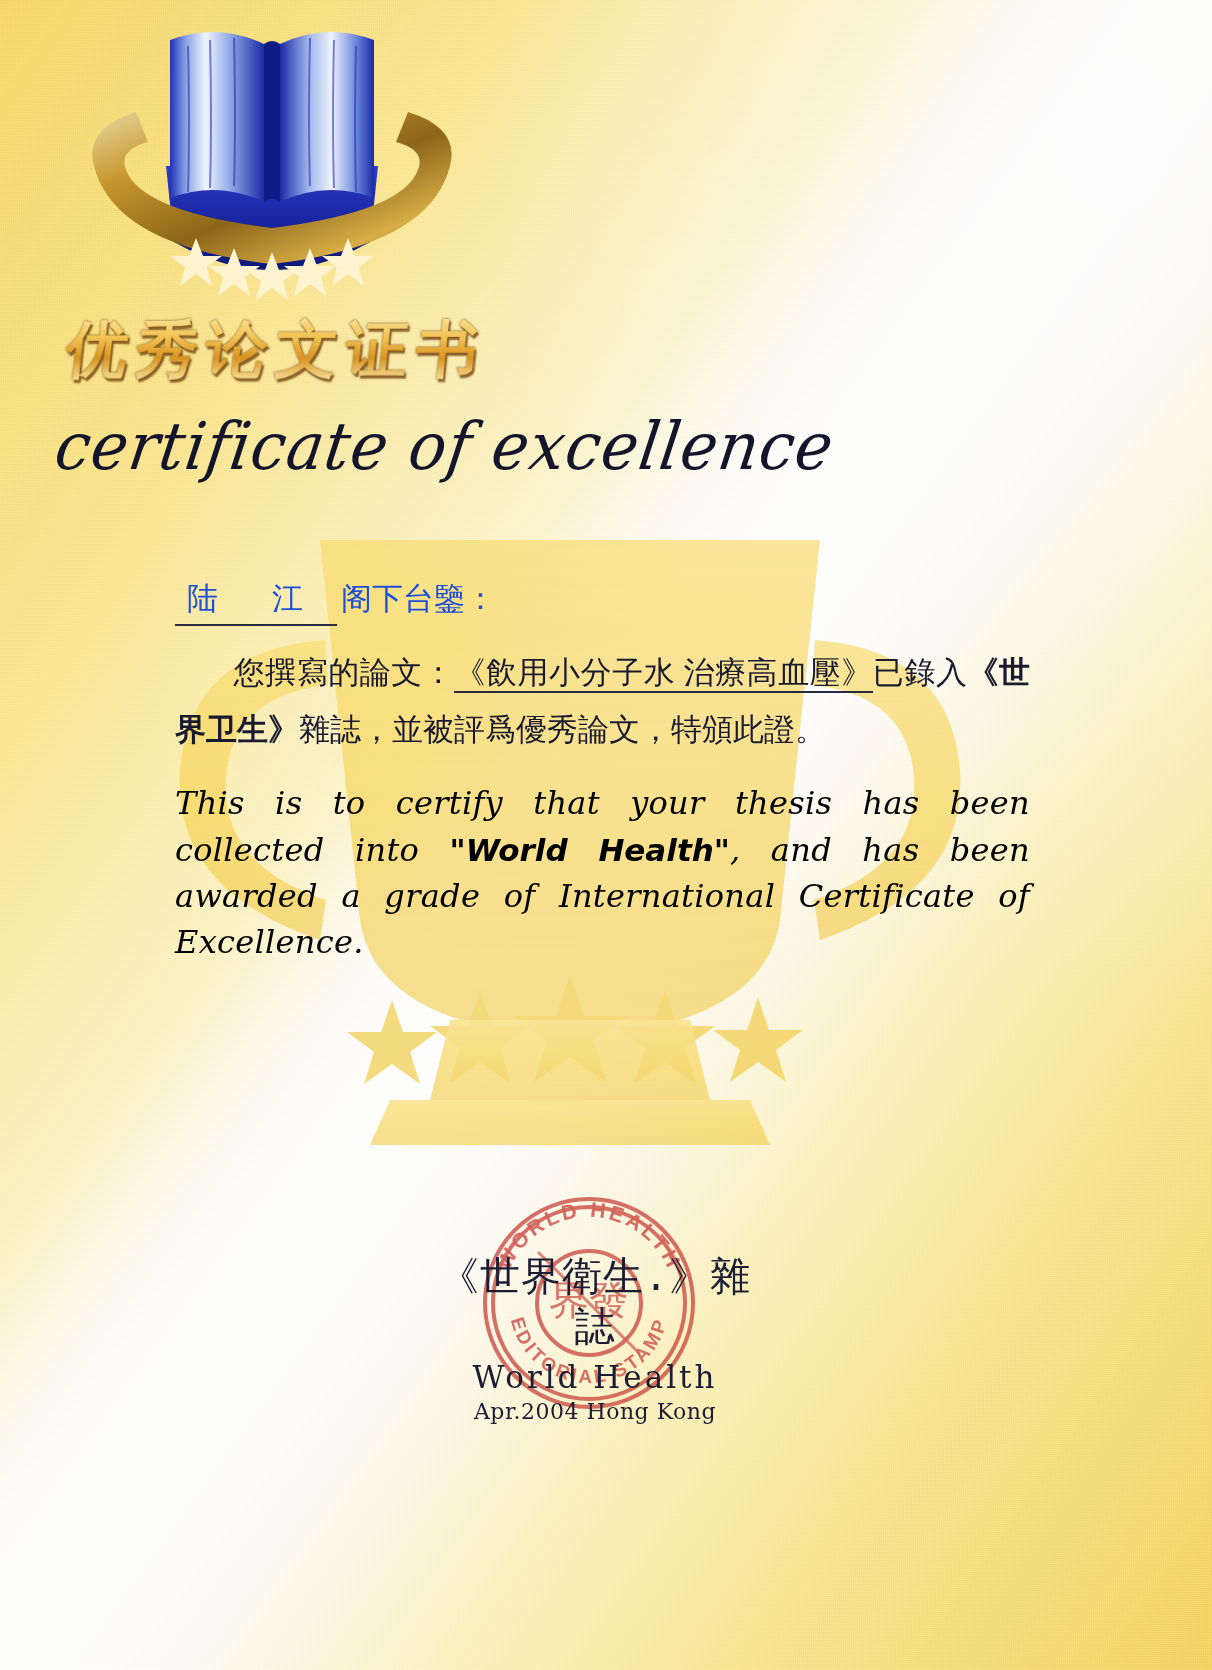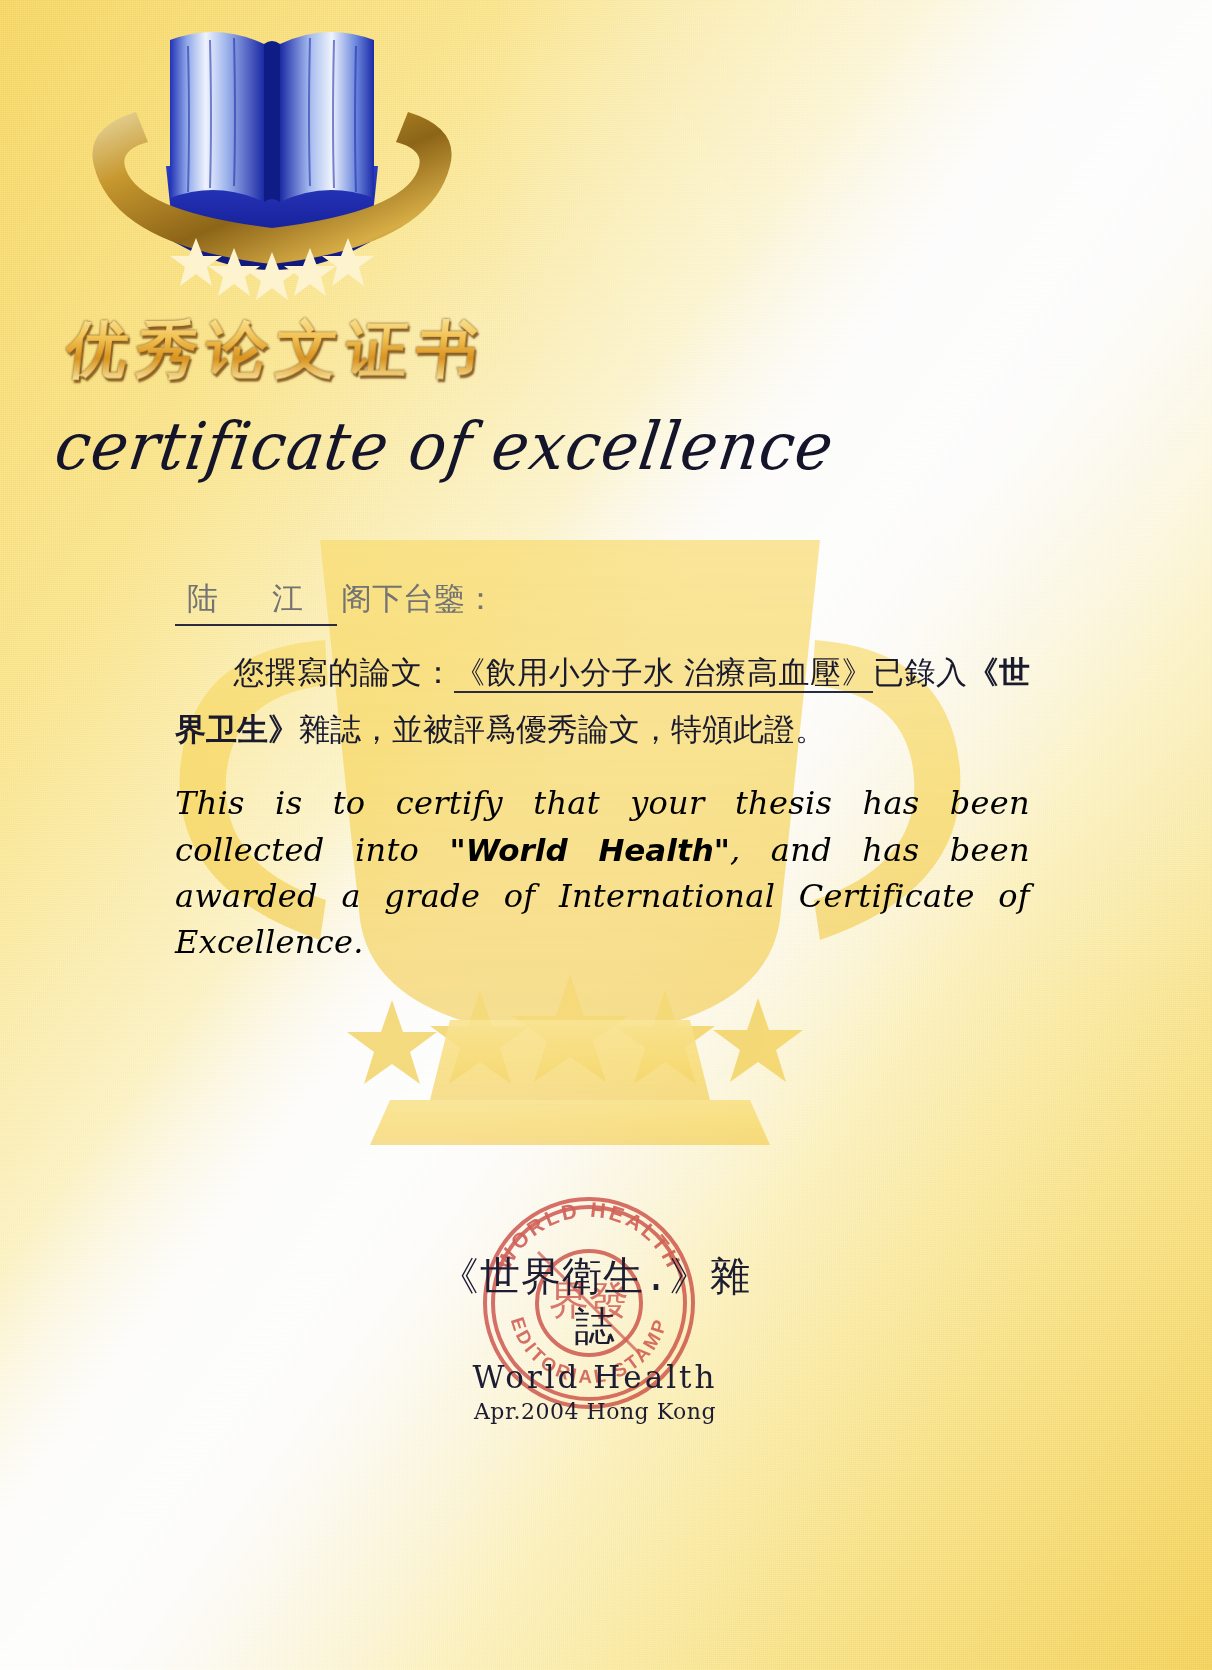--- a/index.html
+++ b/index.html
@@ -145,37 +145,37 @@
   .body-block {
     position: absolute;
     left: 175px;
     top: 575px;
     width: 855px;
   }
 
   .salutation {
     font-family: "DejaVu Serif", serif;
     font-size: 31px;
-    color: #737373;
+    color: #1d4ed8;
     line-height: 1.5;
     margin-bottom: 18px;
     white-space: nowrap;
   }
   .name-blank {
     display: inline-block;
     min-width: 150px;
     text-align: center;
     border-bottom: 2px solid #2a2a40;
     letter-spacing: 22px;
     padding: 0 6px 2px 6px;
     margin-right: 4px;
   }
 
   .para-cn {
-    font-family: Liberation Sans, sans-serif;
+    font-family: Liberation Serif, serif;
     font-size: 31px;
     color: #1a1a2e;
     line-height: 1.85;
     text-align: justify;
   }
   .para-cn .indent { display: inline-block; width: 58px; }
   .underline-blue {
     border-bottom: 2px solid #2a2a40;
     padding-bottom: 1px;
   }

